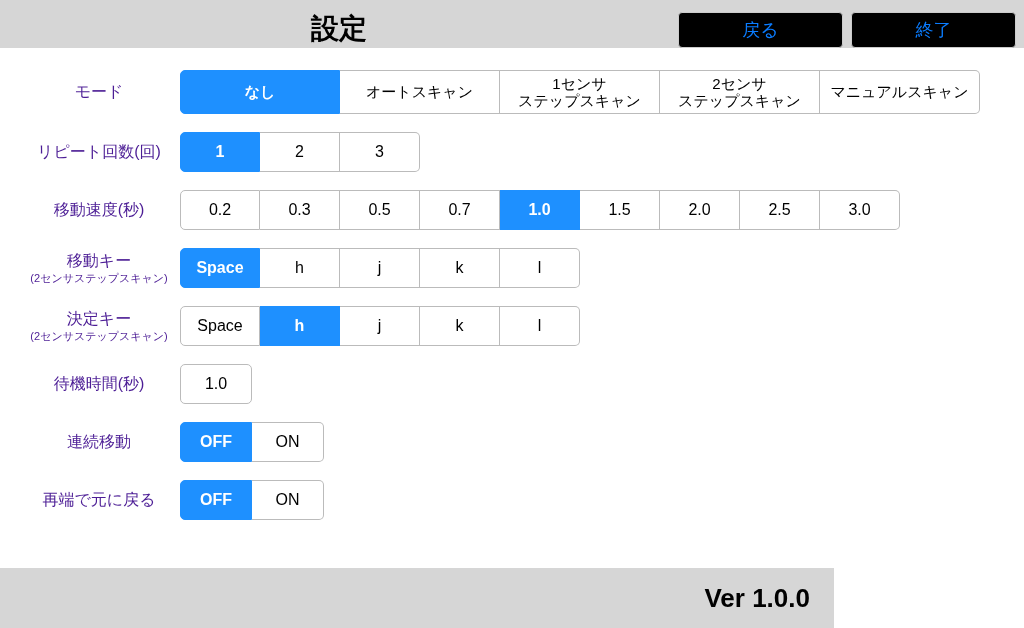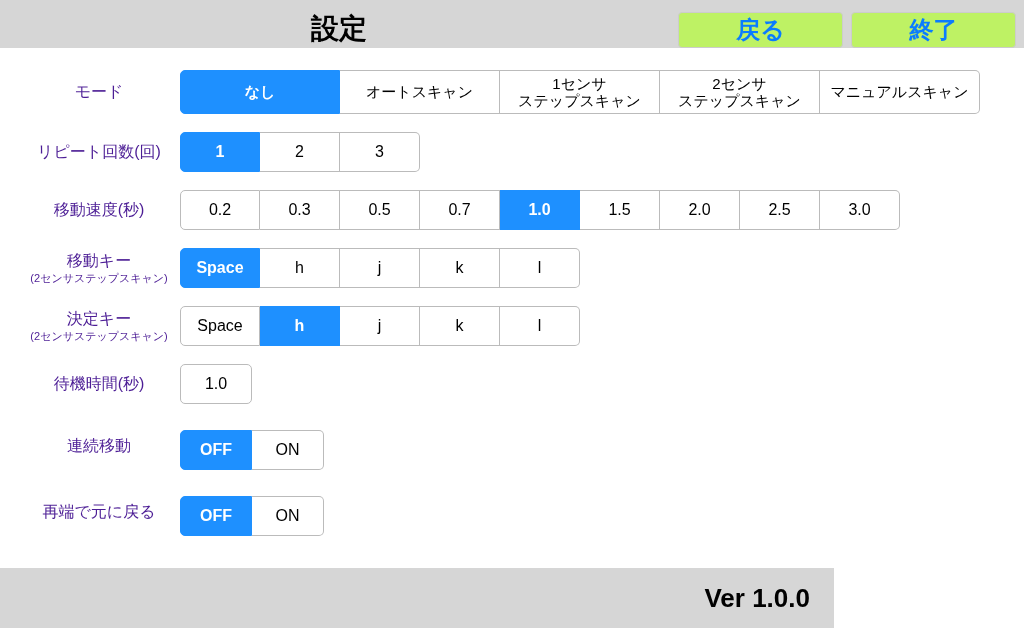--- a/index.html
+++ b/index.html
@@ -15,26 +15,26 @@
     flex: 1;
     text-align: center;
     font-size: 28px;
     font-weight: 700;
     color: #000;
   }
   .header-btn {
     width: 165px;
     height: 36px;
     margin-left: 8px;
-    background: #bef264;
+    background: #000000;
     border: 1px solid #ccc;
     border-radius: 4px;
     color: #0a7cff;
-    font-size: 24px;
-    font-weight: 700;
+    font-size: 18px;
+    font-weight: 400;
     display: flex;
     align-items: center;
     justify-content: center;
     cursor: pointer;
   }
   .content {
     padding: 22px 18px 10px 18px;
   }
   .row {
     display: flex;
@@ -93,21 +93,21 @@
     padding-right: 24px;
     font-size: 26px;
     font-weight: 700;
     color: #000;
   }
   
   .w-mode  .seg { width: 160px; height: 44px; font-size: 15px; }
   .w-rep   .seg { width: 80px; }
   .w-spd   .seg { width: 80px; }
   .w-key   .seg { width: 80px; }
-  .w-tog   .seg { width: 72px; margin-top: 8px; }
+  .w-tog   .seg { width: 72px; }
   .w-wait  .seg { width: 72px; }
 </style>
 </head>
 <body>
 
 <div class="header">
   <div class="header-title">設定</div>
   <div class="header-btn">戻る</div>
   <div class="header-btn">終了</div>
 </div>

